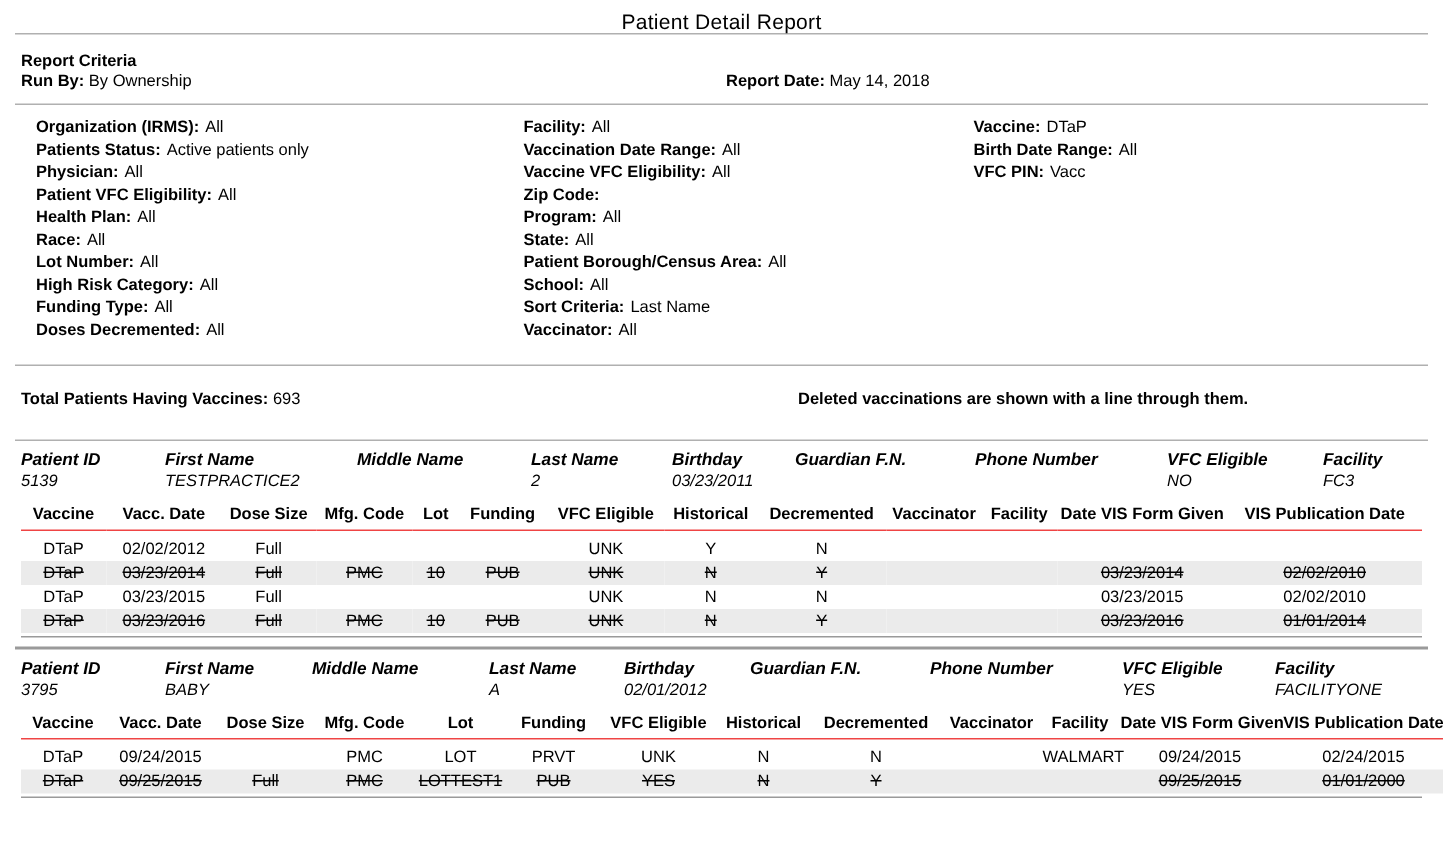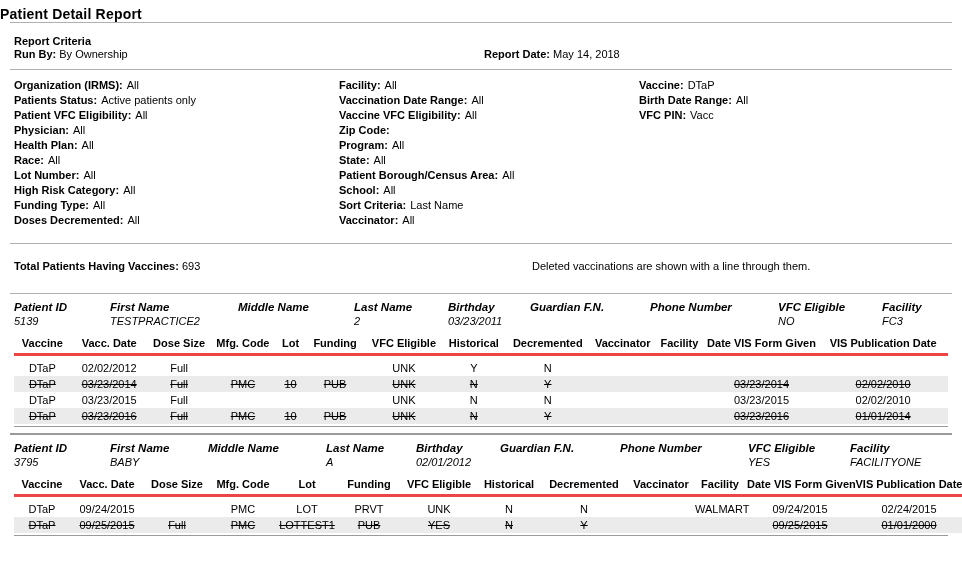--- a/index.html
+++ b/index.html
@@ -16,22 +16,23 @@
     overflow: hidden;
   }
   .page {
     position: relative;
     width: 962px;
     height: 577px;
     padding: 0;
     box-sizing: border-box;
   }
   .report-title {
+    text-align: center;
     font-size: 14px;
-    font-weight: bold;
+    font-weight: normal;
     padding-top: 6px;
     letter-spacing: 0.2px;
   }
   .hr-thin {
     border: 0;
     border-top: 1px solid #b0b0b0;
     margin: 0 10px;
     height: 0;
   }
   .criteria-head {
@@ -57,21 +58,21 @@
     top: 1px;
   }
   .lbl {
     font-weight: bold;
   }
   .val {
     font-weight: normal;
   }
   .criteria-grid {
     position: relative;
-    margin: 0 14px;
+    margin: 0 24px;
     padding-top: 8px;
     height: 165px;
   }
   .crit-col {
     position: absolute;
     top: 8px;
   }
   .crit-col.c1 { left: 0px; }
   .crit-col.c2 { left: 325px; }
   .crit-col.c3 { left: 625px; }
@@ -84,21 +85,21 @@
   .totals {
     position: relative;
     margin: 11px 14px;
     height: 22px;
     padding-top: 5px;
     white-space: nowrap;
   }
   .totals .t-item { position: absolute; top: 5px; }
   .totals .t1 { left: 0px; }
   .totals .t2 { left: 238px; }
-  .totals .t3 { left: 518px; font-weight: normal; }
+  .totals .t3 { left: 518px; font-weight: bold; }
 
   .patient-block { margin: 0; }
 
   .pat-hdr {
     position: relative;
     margin: 0 14px;
     height: 34px;
     padding-top: 6px;
   }
   .pat-cell {
@@ -123,21 +124,21 @@
     margin: 0 14px;
     width: 934px;
     border-collapse: collapse;
     table-layout: fixed;
   }
   .vac-table th {
     font-size: 11px;
     font-weight: bold;
     text-align: center;
     padding: 3px 1px 4px 1px;
-    border-bottom: 3px solid #ef4444;
+    border-bottom: 1px solid #ef4444;
     white-space: nowrap;
   }
   .vac-table td {
     font-size: 11px;
     font-weight: normal;
     text-align: center;
     padding: 1px 1px;
     white-space: nowrap;
     height: 14px;
   }
@@ -187,22 +188,22 @@
       <span class="val">May 14, 2018</span>
     </span>
   </div>
 
   <hr class="hr-thin">
 
   <div class="criteria-grid">
     <div class="crit-col c1" id="crit-col-1">
         <div class="crit-row"><span class="lbl">Organization (IRMS):</span><span class="val">All</span></div>
         <div class="crit-row"><span class="lbl">Patients Status:</span><span class="val">Active patients only</span></div>
+        <div class="crit-row"><span class="lbl">Physician:</span><span class="val">All</span></div>
         <div class="crit-row"><span class="lbl">Patient VFC Eligibility:</span><span class="val">All</span></div>
-        <div class="crit-row"><span class="lbl">Physician:</span><span class="val">All</span></div>
         <div class="crit-row"><span class="lbl">Health Plan:</span><span class="val">All</span></div>
         <div class="crit-row"><span class="lbl">Race:</span><span class="val">All</span></div>
         <div class="crit-row"><span class="lbl">Lot Number:</span><span class="val">All</span></div>
         <div class="crit-row"><span class="lbl">High Risk Category:</span><span class="val">All</span></div>
         <div class="crit-row"><span class="lbl">Funding Type:</span><span class="val">All</span></div>
         <div class="crit-row"><span class="lbl">Doses Decremented:</span><span class="val">All</span></div>
       </div>
     <div class="crit-col c2" id="crit-col-2">
         <div class="crit-row"><span class="lbl">Facility:</span><span class="val">All</span></div>
         <div class="crit-row"><span class="lbl">Vaccination Date Range:</span><span class="val">All</span></div>

